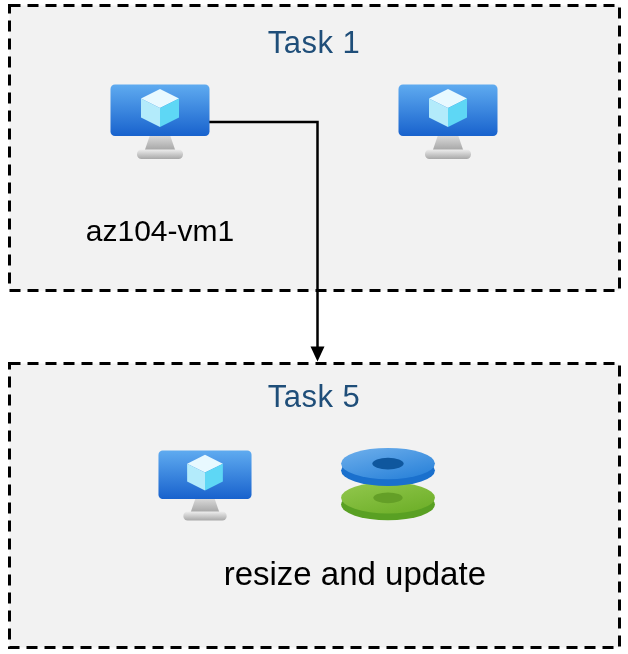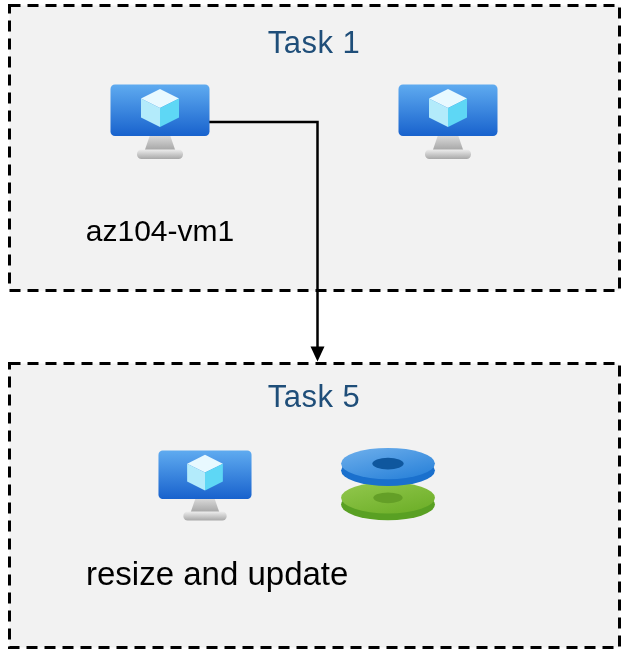--- a/index.html
+++ b/index.html
@@ -13,21 +13,21 @@
     left:8px;width:612px;text-align:center;
     font-size:31px;color:#1F4E79;letter-spacing:0.5px;
   }
   .t1{top:25px;}
   .t2{top:379px;}
   .vm-label{
     width:200px;text-align:center;color:#000000;
     font-size:30px;line-height:37px;margin-top:42px;
   }
   .caption{
-    left:86px;width:400px;top:555px;text-align:left;
+    left:86px;width:400px;top:555px;text-align:right;
     color:#000000;font-size:33px;
   }
   svg{display:block;}
 </style>
 </head>
 <body>
 
 <div class="canvas">
 
   <svg width="0" height="0" style="position:absolute" aria-hidden="true">

